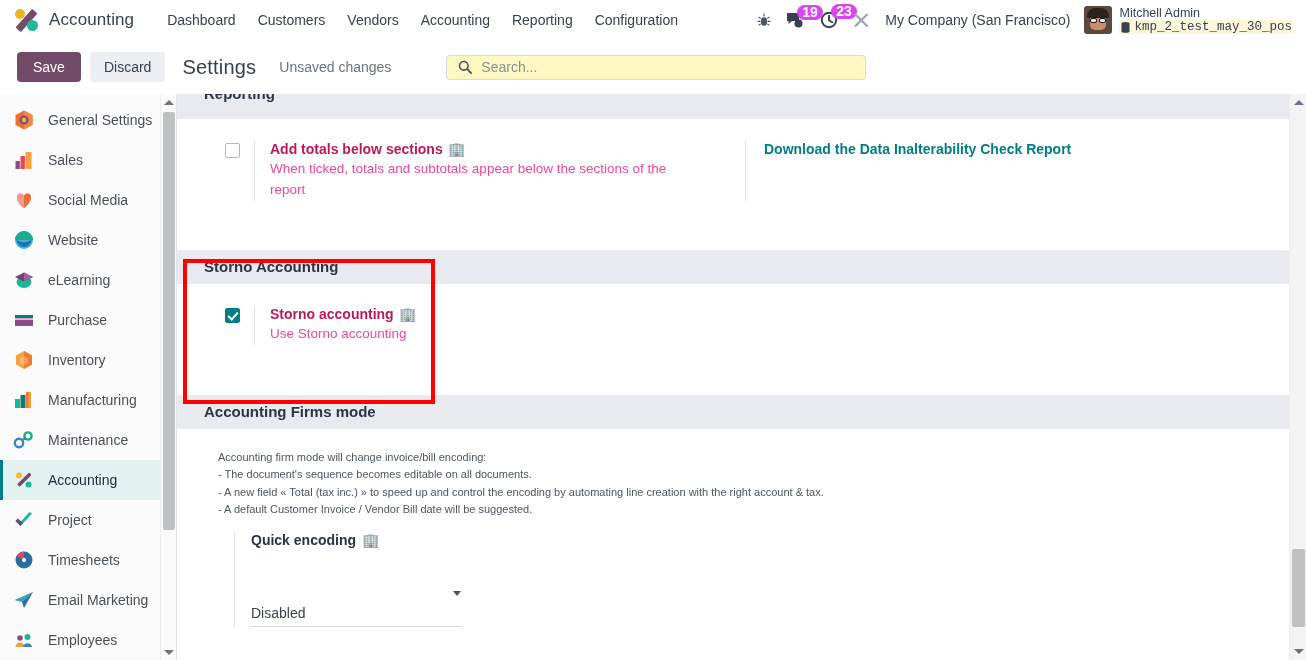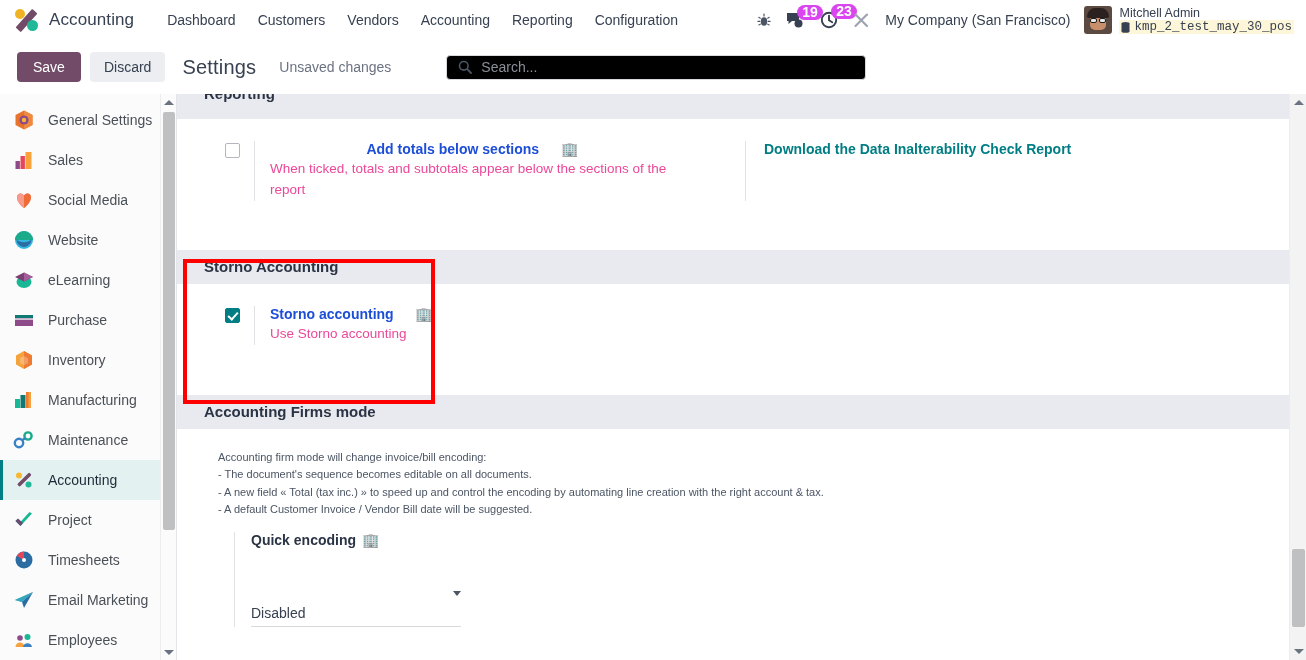--- a/index.html
+++ b/index.html
@@ -70,21 +70,21 @@
   }
   .btn-discard {
     background: #eceef1; color:#374151; font-size:14px;
     padding: 7px 14px; border-radius: 4px; border:none; cursor:pointer;
   }
   .page-title { font-size: 20px; color:#374151; margin-left: 8px; letter-spacing: .2px;}
   .unsaved { font-size: 14px; color:#6b7280; margin-left: 14px;}
   .searchbox {
     margin-left: 46px; width: 420px; height: 25px;
     border: 1px solid #d8dadd; border-radius: 4px;
-    display:flex; align-items:center; gap:9px; padding: 0 11px; background:#000000;
+    display:flex; align-items:center; gap:9px; padding: 0 11px; background:#fef9c3;
   }
   .search-ph { font-size: 14px; color:#8a8f98; }
 
   
   .body-wrap { display:flex; height: 566px; width:100%; }
 
   
   .sidebar {
     width: 177px; flex: none; background:#fbfbfb;
     border-right: 1px solid #e4e5e8; position:relative;
@@ -138,22 +138,22 @@
   }
   .chk.on {
     background:#017e84; border-color:#017e84; position:relative;
   }
   .chk.on::after {
     content:""; position:absolute; left:4px; top:1px; width:4px; height:8px;
     border: solid #fff; border-width: 0 2px 2px 0; transform: rotate(42deg);
   }
   .setting-text { border-left: 1px solid #dfe1e4; margin-left: 14px; padding-left: 15px; }
   .setting-title {
-    font-size: 14px; font-weight: bold; color:#1d4ed8;
-    display:flex; align-items:center; gap:22px;justify-content:center;
+    font-size: 14px; font-weight: bold; color:#be185d;
+    display:flex; align-items:center; gap:6px;
   }
   .setting-desc { font-size: 13.5px; color:#ec4899; line-height: 1.55; margin-top:2px; max-width: 405px;}
   .setting-right { border-left: 1px solid #dfe1e4; padding-left: 18px; display:flex; align-items:flex-start; }
   .link-teal { color:#017e84; font-size:14px; font-weight:bold; cursor:pointer; text-decoration:none; }
   .bldg { font-size: 14px; line-height:1; }
 
   
   .annot {
     position:absolute; border: 4px solid #ff0000; pointer-events:none; z-index: 20;
   }

